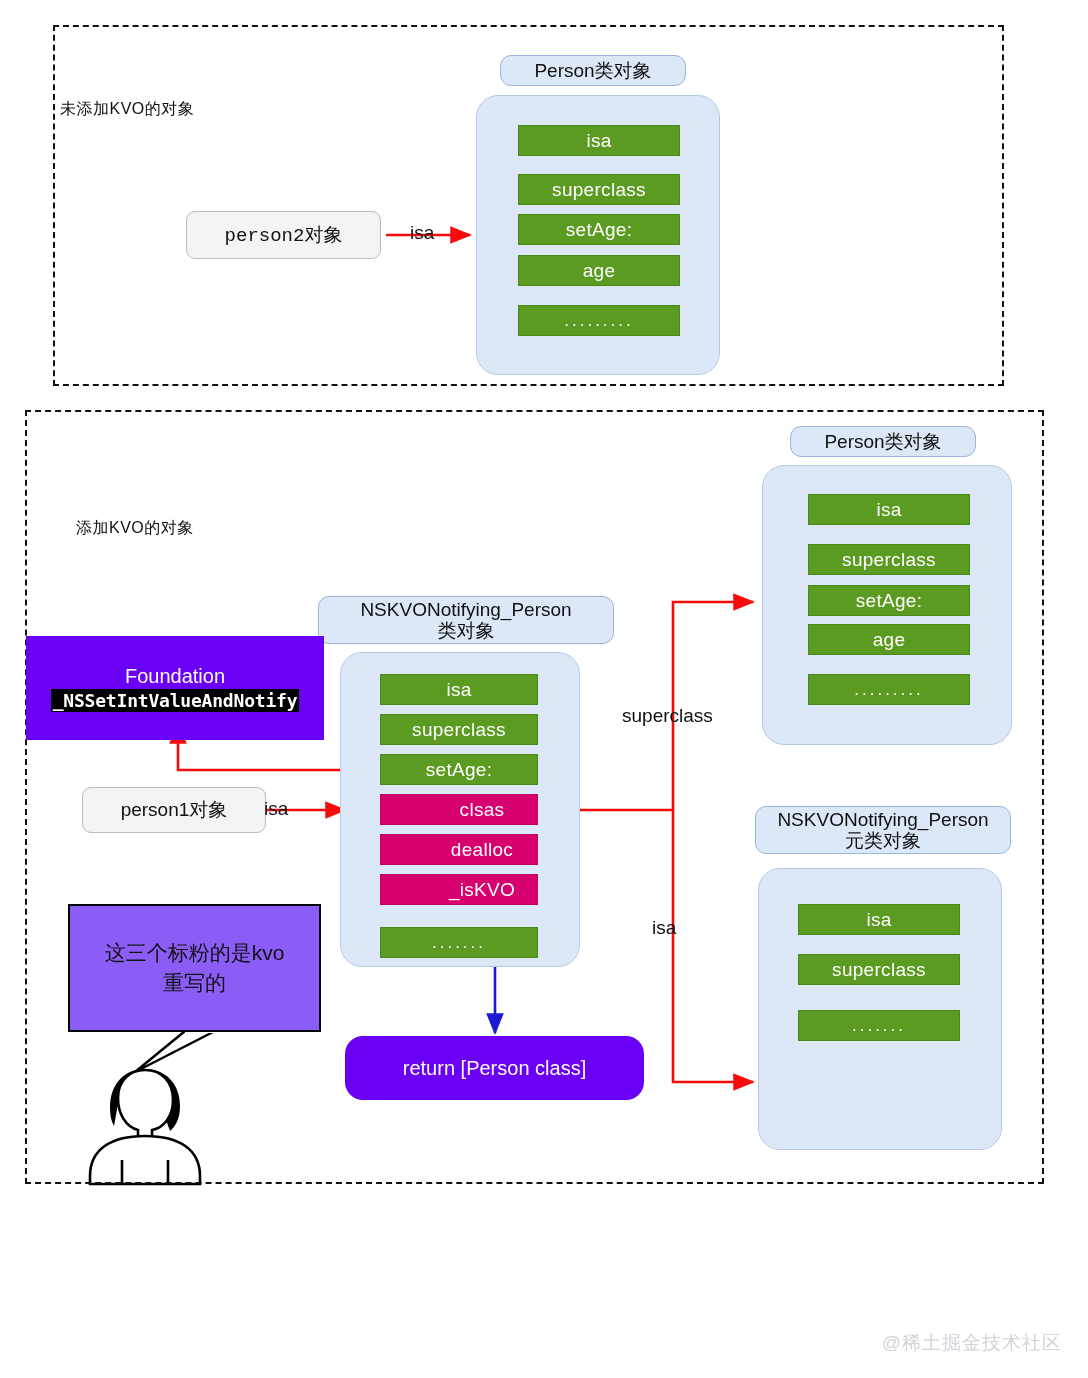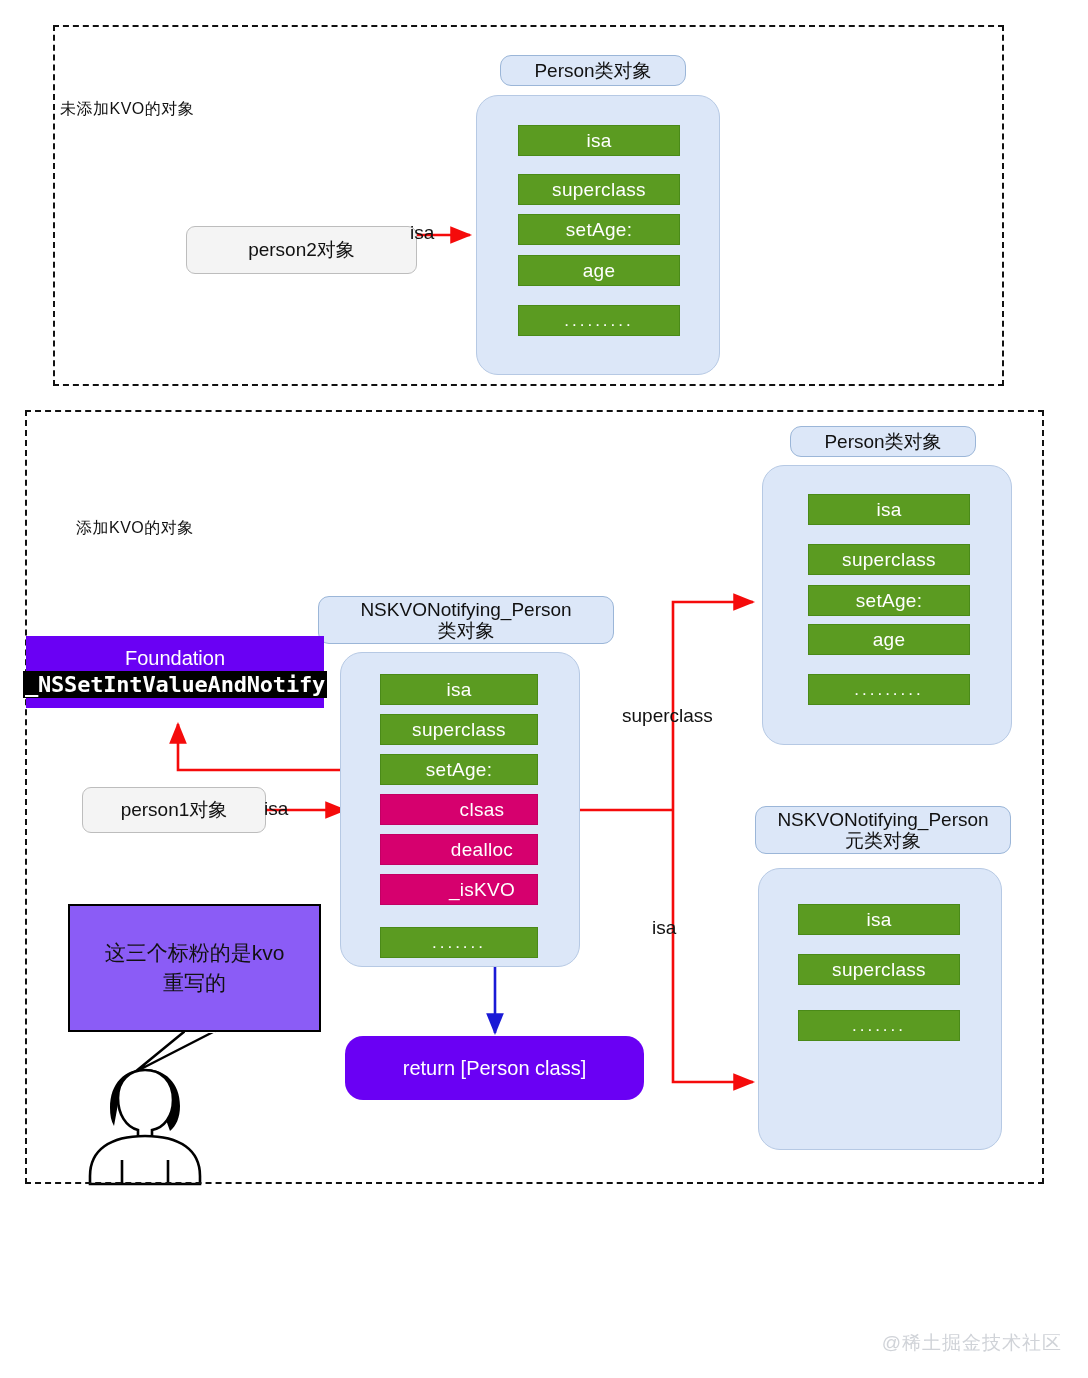--- a/index.html
+++ b/index.html
@@ -95,21 +95,21 @@
     align-items:center;
     justify-content:center;
     color:#ffffff;
   }
   .purple-box .pb-title{font-size:20px;line-height:1.1;margin-bottom:2px;}
   .purple-box .pb-code{
     background:#000000;
     color:#ffffff;
     font-family:"DejaVu Sans Mono","Liberation Mono",monospace;
     font-weight:bold;
-    font-size:22px;
+    font-size:18px;
     letter-spacing:-0.2px;
     padding:1px 2px;
     white-space:nowrap;
   }
   .purple-flat{
     position:absolute;
     box-sizing:border-box;
     background:#6a00f4;
     display:flex;
     align-items:center;
@@ -220,21 +220,21 @@
   <div class="class-title" style="left:500px;top:55px;width:186px;height:31px;">Person类对象</div>
 
   <div class="class-body" style="left:476px;top:95px;width:244px;height:280px;"></div>
 
   <div class="slot green" style="left:518px;top:125px;width:162px;height:31px;">isa</div>
   <div class="slot green" style="left:518px;top:174px;width:162px;height:31px;">superclass</div>
   <div class="slot green" style="left:518px;top:214px;width:162px;height:31px;">setAge:</div>
   <div class="slot green" style="left:518px;top:255px;width:162px;height:31px;">age</div>
   <div class="slot green dots" style="left:518px;top:305px;width:162px;height:31px;">.........</div>
 
-  <div class="instance-pill" style="left:186px;top:226px;width:231px;height:48px;">person2对象</div>
+  <div class="instance-pill" style="left:186px;top:211px;width:195px;height:48px;font-family:Liberation Mono, monospace;">person2对象</div>
 
   <div class="edge-label" style="left:410px;top:222px;">isa</div>
 
   <div class="dashed-region" style="left:25px;top:410px;width:1019px;height:774px;"></div>
 
   <div class="section-caption" style="left:76px;top:518px;">添加KVO的对象</div>
 
   <div class="class-title" style="left:318px;top:596px;width:296px;height:48px;">NSKVONotifying_Person
 类对象</div>
 
@@ -243,21 +243,21 @@
   <div class="slot green" style="left:380px;top:674px;width:158px;height:31px;">isa</div>
   <div class="slot green" style="left:380px;top:714px;width:158px;height:31px;">superclass</div>
   <div class="slot green" style="left:380px;top:754px;width:158px;height:31px;">setAge:</div>
 
   <div class="slot pink" style="left:380px;top:794px;width:158px;height:31px;">clsas</div>
   <div class="slot pink" style="left:380px;top:834px;width:158px;height:31px;">dealloc</div>
   <div class="slot pink" style="left:380px;top:874px;width:158px;height:31px;">_isKVO</div>
 
   <div class="slot green dots" style="left:380px;top:927px;width:158px;height:31px;">.......</div>
 
-  <div class="purple-box" style="left:26px;top:636px;width:298px;height:72px;">
+  <div class="purple-box" style="left:26px;top:636px;width:298px;height:104px;">
     <div class="pb-title">Foundation</div>
     <div class="pb-code">_NSSetIntValueAndNotify</div>
   </div>
 
   <div class="instance-pill" style="left:82px;top:787px;width:184px;height:46px;">person1对象</div>
 
   <div class="edge-label" style="left:264px;top:798px;">isa</div>
 
   <div class="purple-flat" style="left:345px;top:1036px;width:299px;height:64px;border-radius:18px;">return [Person class]</div>
 

